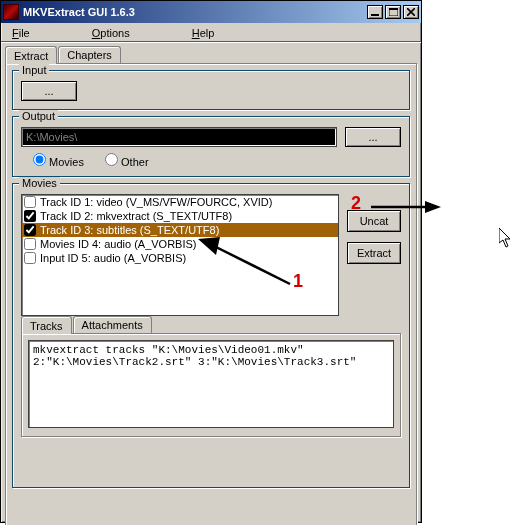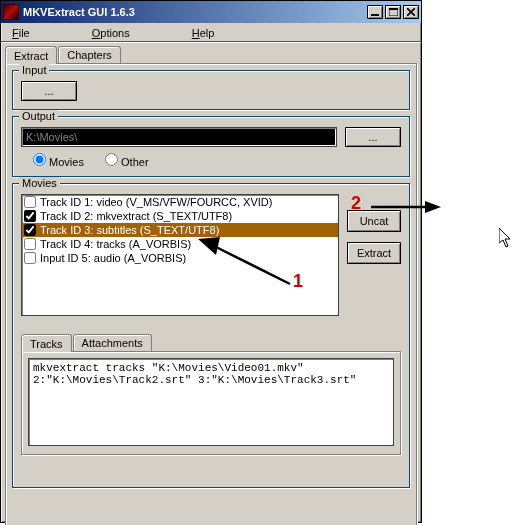--- a/index.html
+++ b/index.html
@@ -166,21 +166,20 @@
 .track-item.sel { background: #a16207; color: #fff; }
 .track-item input[type=checkbox] {
   width: 12px; height: 12px;
   margin-right: 4px;
   accent-color: #000;
 }
 
 .inner-tabs-row {
   display: flex;
   align-items: flex-end;
-  margin-top: 18px;
 }
 .inner-panel {
   border: 1px solid #808080;
   box-shadow: inset 1px 1px 0 #fff, 1px 1px 0 #fff;
   padding: 6px;
 }
 .cmd-area {
   width: 100%;
   height: 88px;
   background: #fff;
@@ -281,21 +280,21 @@
               <div class="track-item">
                 <input type="checkbox" checked="" style="">
                 <span>Track ID 2: mkvextract (S_TEXT/UTF8)</span>
               </div>
               <div class="track-item sel">
                 <input type="checkbox" checked="" style="">
                 <span>Track ID 3: subtitles (S_TEXT/UTF8)</span>
               </div>
               <div class="track-item">
                 <input type="checkbox" style="">
-                <span>Track ID 4: tracks (A_VORBIS)</span>
+                <span>Movies ID 4: audio (A_VORBIS)</span>
               </div>
               <div class="track-item">
                 <input type="checkbox" style="">
                 <span>Input ID 5: audio (A_VORBIS)</span>
               </div>
             </div>
           <div class="side-btns">
             <div class="side-btn">Uncat</div>
             <div class="side-btn">Extract</div>
           </div>

